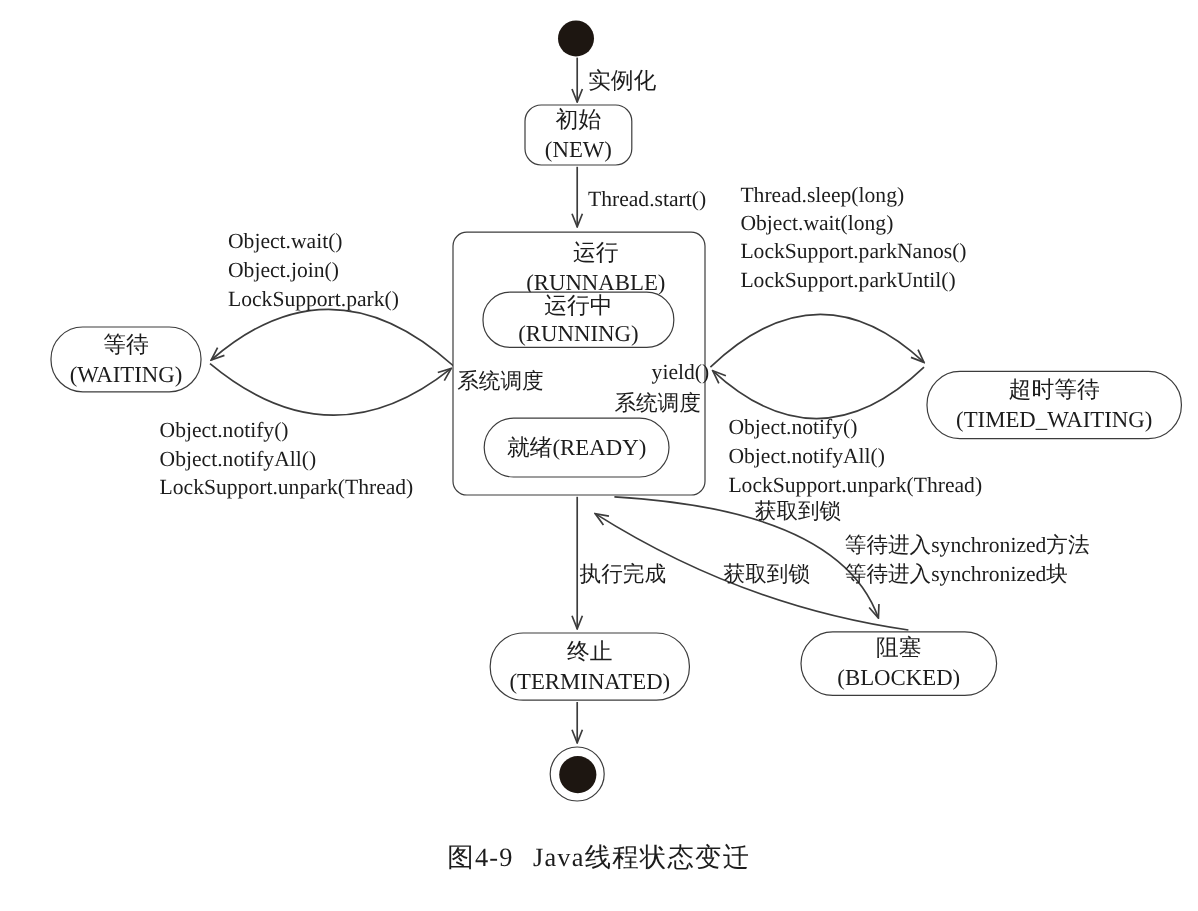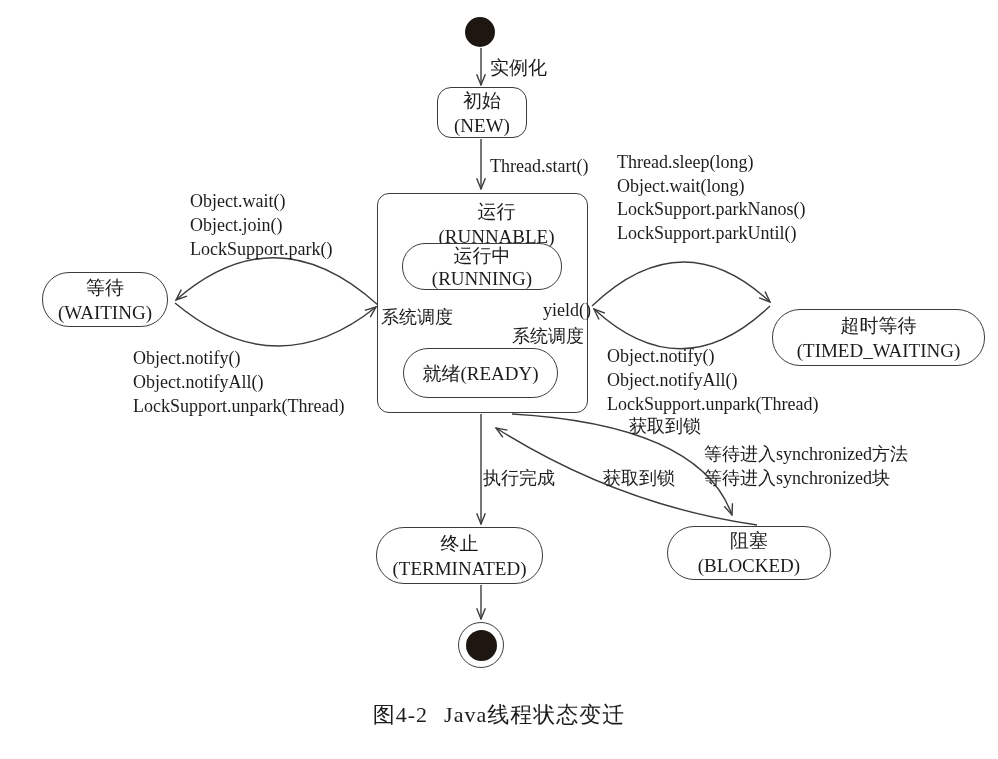--- a/index.html
+++ b/index.html
@@ -74,21 +74,21 @@
   <div class="state" style="left:42px;top:272px;width:126px;height:55px;border-radius:27px;">
     <div>等待</div>
     <div>(WAITING)</div>
   </div>
 
   <div class="state" style="left:772px;top:281px;width:213px;height:57px;border-radius:28px;margin-top:28px;">
     <div>超时等待</div>
     <div>(TIMED_WAITING)</div>
   </div>
 
-  <div class="state" style="left:376px;top:527px;width:167px;height:57px;border-radius:28px;">
+  <div class="state" style="left:408px;top:527px;width:167px;height:57px;border-radius:28px;">
     <div>终止</div>
     <div>(TERMINATED)</div>
   </div>
 
   <div class="state" style="left:667px;top:526px;width:164px;height:54px;border-radius:27px;">
     <div>阻塞</div>
     <div>(BLOCKED)</div>
   </div>
 
   <div class="lbl" style="left:490px;top:57px;font-size:19px;">实例化</div>
@@ -126,16 +126,16 @@
 
   <div class="lbl" style="left:483px;top:468px;">执行完成</div>
   <div class="lbl" style="left:603px;top:468px;">获取到锁</div>
 
   <div class="stack" style="left:704px;top:442px;">
     <div>等待进入synchronized方法</div>
     <div>等待进入synchronized块</div>
   </div>
 
   <div class="caption">
-    <span>图4-2</span><span class="gap"></span><span>Java线程状态变迁</span>
+    <span>图4-9</span><span class="gap"></span><span>Java线程状态变迁</span>
   </div>
 
 </div>
 
 </body></html>

